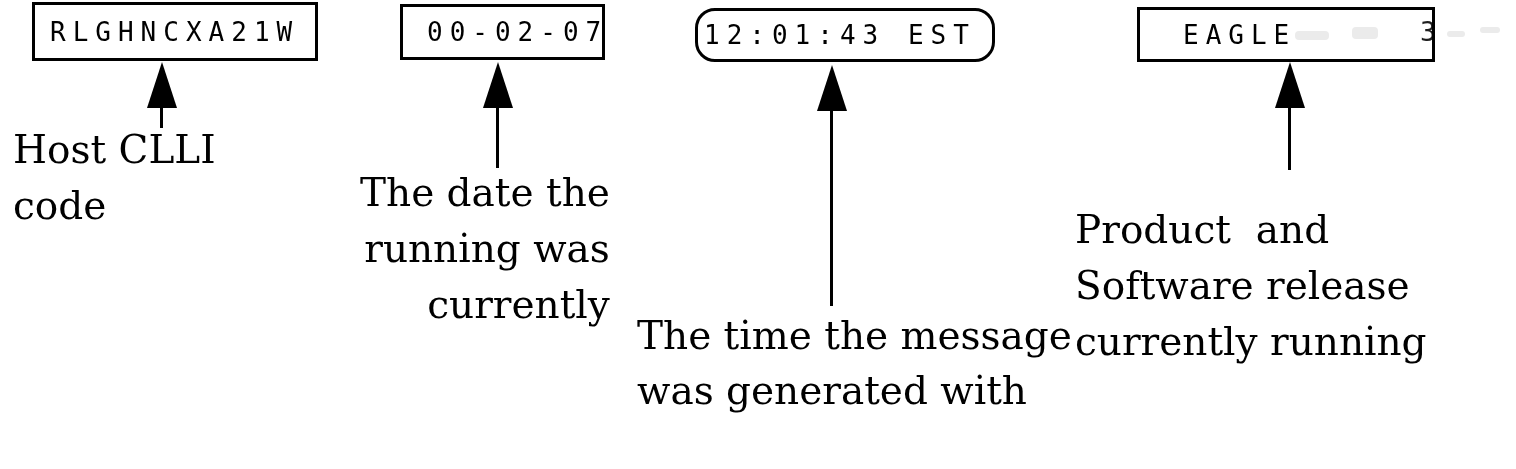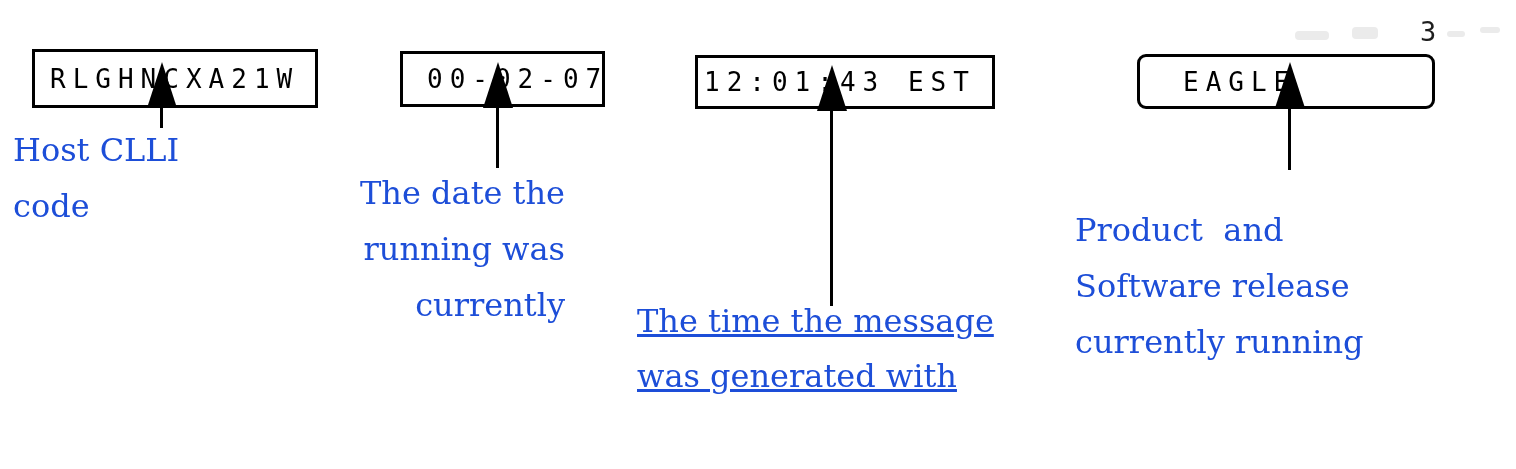--- a/index.html
+++ b/index.html
@@ -23,26 +23,25 @@
     box-sizing: border-box;
     border: 3px solid #000000;
     background: #ffffff;
     display: flex;
     align-items: center;
     font-family: "DejaVu Sans Mono", monospace;
     font-size: 26px;
     letter-spacing: 7px;
     white-space: pre;
     color: #000000;
-    margin-top: 47px;
   }
   .box-clli    { left: 32px;   top: 2px; width: 286px; height: 59px; padding-left: 15px; }
   .box-date    { left: 400px;  top: 4px; width: 205px; height: 56px; padding-left: 24px; }
-  .box-time    { left: 695px;  top: 8px; width: 300px; height: 54px; padding-left: 6px;  }
-  .box-product { left: 1137px; top: 7px; width: 298px; height: 55px; padding-left: 43px; border-radius: 9px; }
+  .box-time    { left: 695px;  top: 8px; width: 300px; height: 54px; padding-left: 6px; border-radius: 20px;  }
+  .box-product { left: 1137px; top: 7px; width: 298px; height: 55px; padding-left: 43px; }
 
   
   .faded-char {
     position: absolute;
     font-family: "DejaVu Sans Mono", monospace;
     font-size: 27px;
     color: #000000;
     opacity: 0.88;
     left: 1420px;
     top: 16px;
@@ -76,28 +75,28 @@
   .a2-head { left: 483px;  top: 62px; }
   .a2-line { left: 496px;  top: 105px; height: 63px; }
   .a3-head { left: 817px;  top: 65px; }
   .a3-line { left: 830px;  top: 108px; height: 198px; }
   .a4-head { left: 1275px; top: 62px; }
   .a4-line { left: 1288px; top: 105px; height: 65px; }
 
   
   .label {
     position: absolute;
-    font-size: 32px;
+    font-size: 39px;
     line-height: 56px;
-    color: #1d4ed8;
+    color: #000000;
   }
   .label div { white-space: pre; }
   .label-clli    { left: 13px;   top: 122px; }
   .label-date    { left: 360px;  top: 165px; text-align: right; }
-  .label-time    { left: 637px;  top: 294px; line-height: 55px; text-decoration: underline; }
+  .label-time    { left: 637px;  top: 308px; line-height: 55px; }
   .label-product { left: 1075px; top: 167px; margin-top: 35px; }
 </style>
 </head>
 <body>
 
 <div class="stage">
 
   <div class="vbox box-clli">
     <span>RLGHNCXA21W</span>
   </div>

